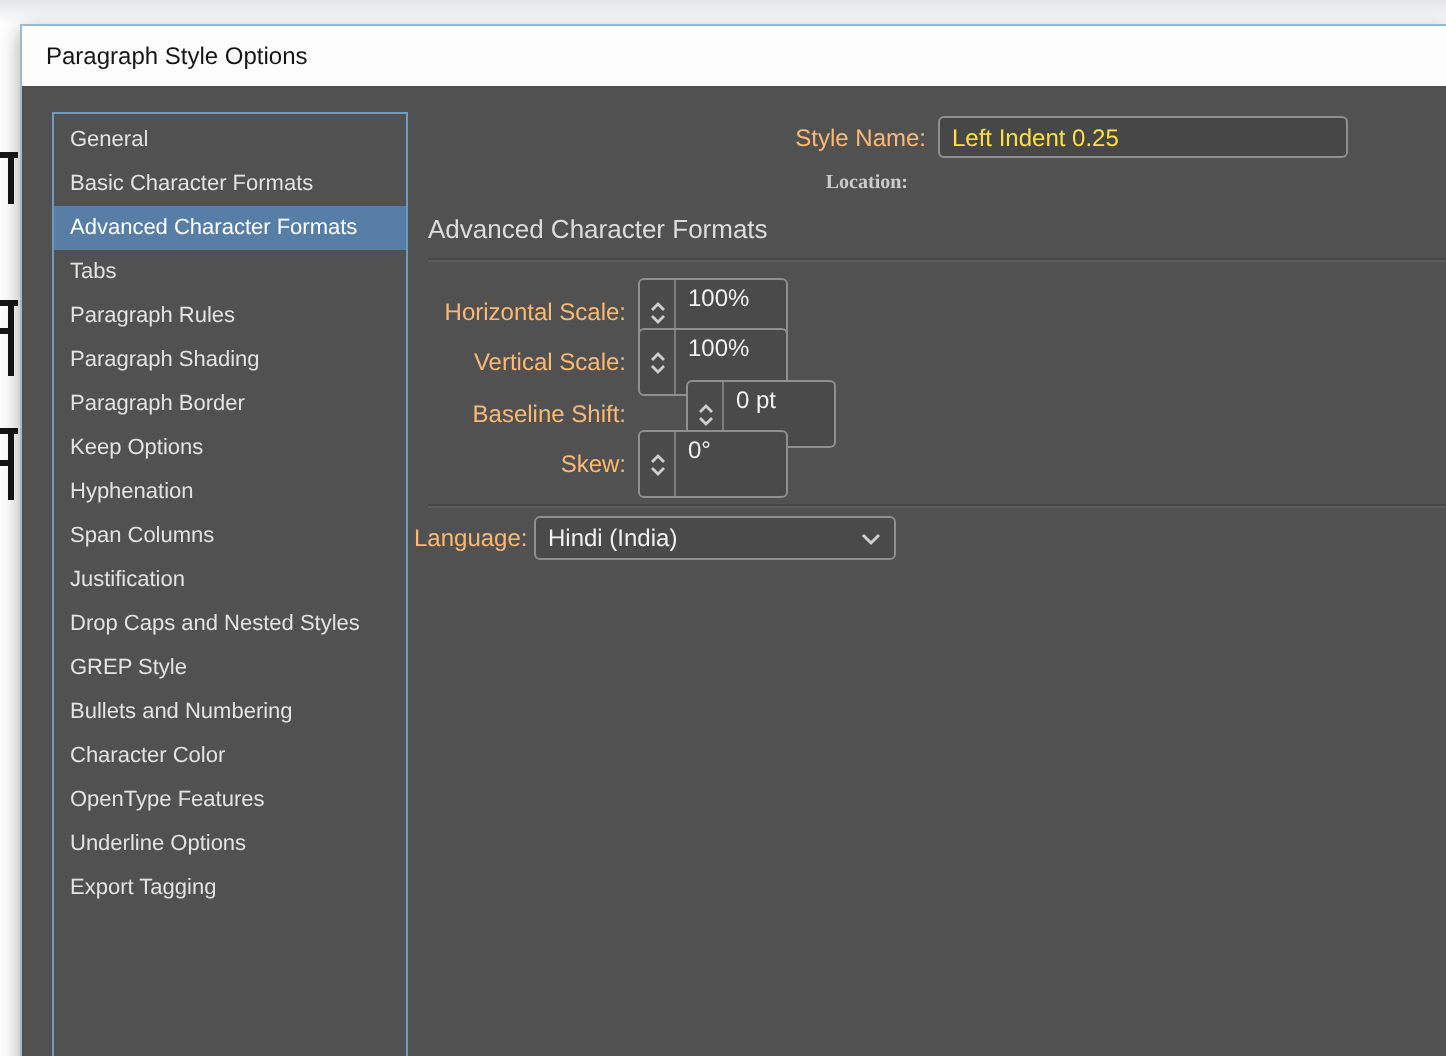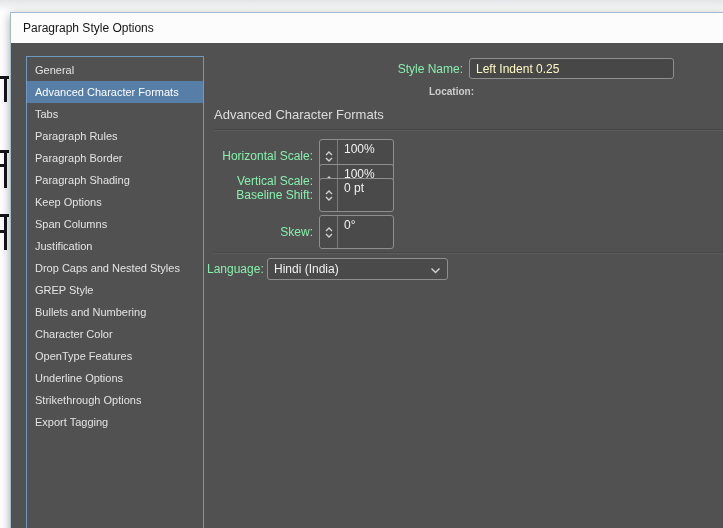--- a/index.html
+++ b/index.html
@@ -43,43 +43,43 @@
     height:22px; line-height:22px; padding-left:8px;
     font-size:11px; color:#e3e3e3; cursor:default;
     white-space:nowrap; overflow:hidden;
   }
   .side-item.selected { background:#567ea6; color:#ffffff; }
 
   
   .main { position:absolute; left:193px; top:0; right:0; bottom:0; }
 
   .row { position:absolute; display:flex; align-items:center; }
-  .lbl { font-size:12px; color:#86efac; text-align:right; }
+  .lbl { font-size:12px; color:#fdba74; text-align:right; }
 
   .style-name-row { left:100px; top:15px; height:21px; }
   .style-name-row .lbl { width:165px; padding-right:6px; }
   .text-input {
     width:205px; height:21px; background:#474747;
     border:1px solid #8f8f8f; border-radius:3px;
-    color:#fef9c3; font-size:12px; line-height:19px; padding:0 6px;
-  }
-  .location-row { left:111px; top:41px; height:14px; }
+    color:#fde047; font-size:12px; line-height:19px; padding:0 6px;
+  }
+  .location-row { left:91px; top:41px; height:14px;font-family:Liberation Serif, serif; }
   .location-row .lbl { width:165px; padding-right:6px; font-size:10px; font-weight:bold; color:#cccccc; }
 
   .panel-heading { position:absolute; left:10px; top:64px; font-size:13px; color:#dddddd; }
 
   .hrule { position:absolute; left:10px; right:0; height:2px;
     background:#464646; border-bottom:1px solid #5d5d5d; }
   .hrule.one { top:86px; }
   .hrule.two { top:209px; }
 
   .field-row { left:0px; height:20px; }
   .field-row .lbl { width:115px; padding-right:6px; }
   .field-row.r1 { top:103px; } .field-row.r2 { top:128px; }
-  .field-row.r3 { top:142px; } .field-row.r4 { top:179px; }
+  .field-row.r3 { top:154px;gap:24px; } .field-row.r4 { top:179px; }
 
   .num-field {
     display:flex; align-items:stretch; width:75px; height:34px;
     background:#4a4a4a; border:1px solid #8f8f8f; border-radius:3px; overflow:hidden;
   }
   .stepper { width:18px; display:flex; flex-direction:column; align-items:center;
     justify-content:center; gap:1px; border-right:1px solid #7c7c7c; cursor:pointer; }
   .stepper svg { display:block; }
   .num-value { flex:1; font-size:12px; color:#f1f1f1; line-height:18px; padding-left:6px; }
 
@@ -114,35 +114,36 @@
 
 <div class="dialog">
   <div class="titlebar">
     <span class="title">Paragraph Style Options</span>
   </div>
 
   <div class="dialog-body">
 
     <div class="sidebar">
       <div class="side-item">General</div>
+      <div class="side-item">Basic Character Formats</div>
       <div class="side-item selected">Advanced Character Formats</div>
       <div class="side-item">Tabs</div>
       <div class="side-item">Paragraph Rules</div>
+      <div class="side-item">Paragraph Shading</div>
       <div class="side-item">Paragraph Border</div>
-      <div class="side-item">Paragraph Shading</div>
       <div class="side-item">Keep Options</div>
+      <div class="side-item">Hyphenation</div>
       <div class="side-item">Span Columns</div>
       <div class="side-item">Justification</div>
       <div class="side-item">Drop Caps and Nested Styles</div>
       <div class="side-item">GREP Style</div>
       <div class="side-item">Bullets and Numbering</div>
       <div class="side-item">Character Color</div>
       <div class="side-item">OpenType Features</div>
       <div class="side-item">Underline Options</div>
-      <div class="side-item">Strikethrough Options</div>
       <div class="side-item">Export Tagging</div>
     </div>
 
     <div class="main">
 
       <div class="row style-name-row">
         <span class="lbl">Style Name:</span>
         <input class="text-input" type="text" value="Left Indent 0.25" style="">
       </div>
 

